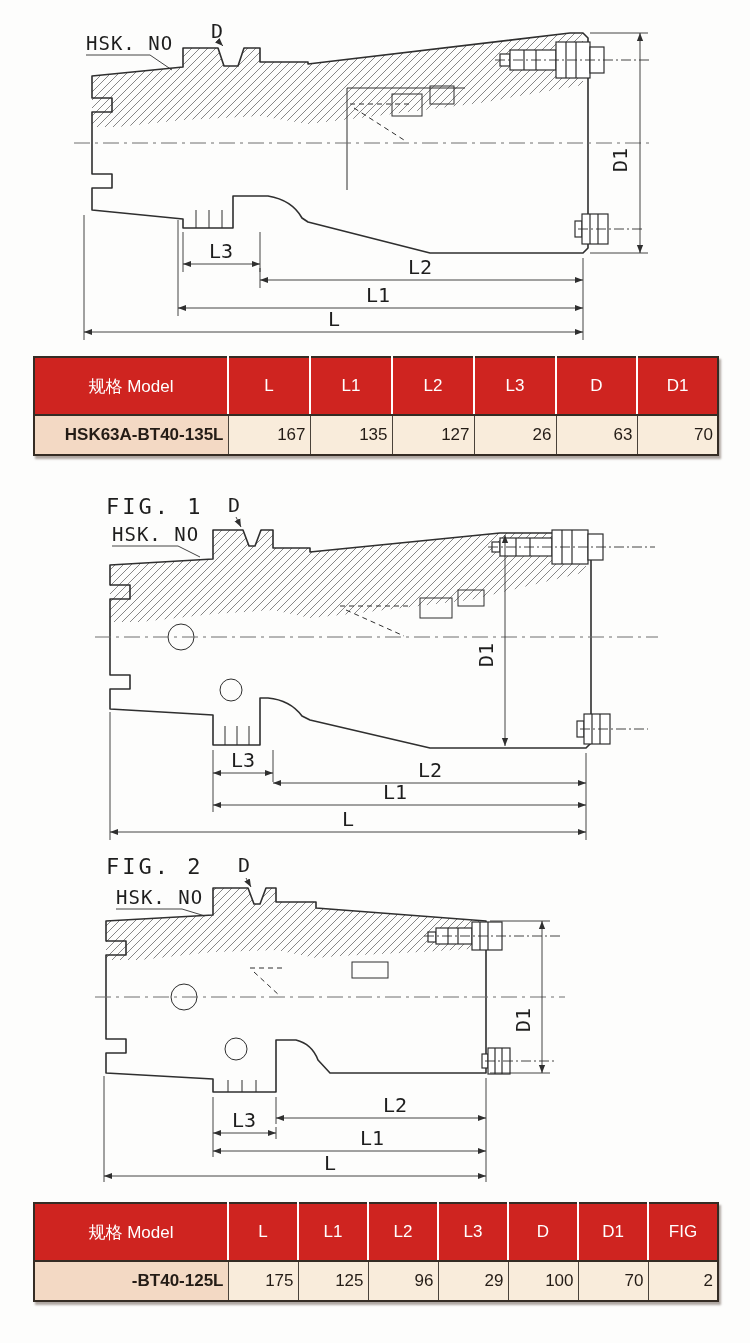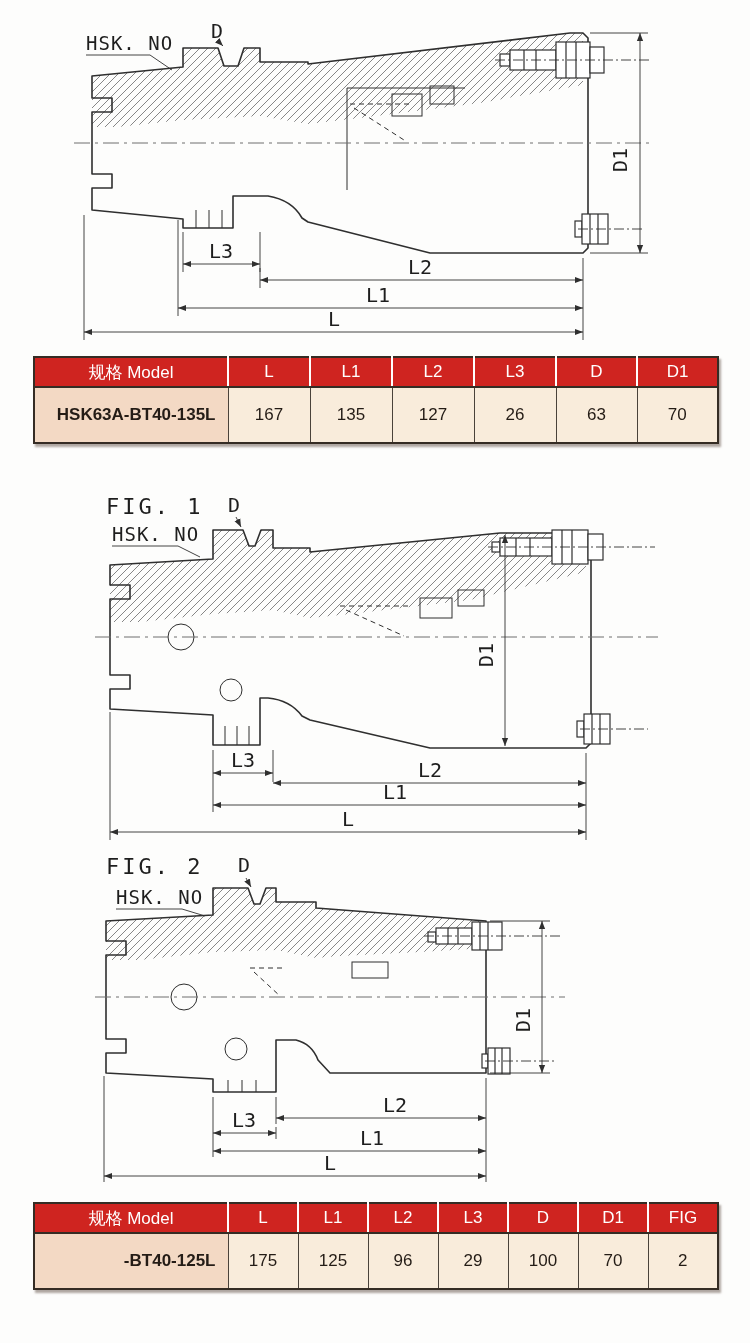--- a/index.html
+++ b/index.html
@@ -8,25 +8,25 @@
   svg{position:absolute;left:0;}
   svg text{font-family:"DejaVu Sans Mono", monospace;fill:#1e1e1e;}
   .dimtext{font-size:20px;}
   .figtext{font-size:22px;letter-spacing:3px;}
   .hsktext{font-size:19px;letter-spacing:1px;}
   .d1text{font-size:20px;}
 
   table.spec{position:absolute;left:33px;width:684px;border-collapse:collapse;table-layout:fixed;
              border:2px solid #352c24;box-shadow:2px 3px 2px rgba(110,95,85,.55);}
   table.spec th{background:#cf2420;color:#ffffff;font-weight:normal;font-size:17px;
-                border-right:2px solid #ffffff;border-bottom:2px solid #352c24;height:28px;padding:0;}
+                border-right:2px solid #ffffff;border-bottom:2px solid #352c24;height:28px;padding:14px;}
   table.spec th:last-child{border-right:none;}
-  table.spec td{border:1px solid #4a423a;font-size:17px;height:30px;padding:12px;color:#241c16;}
+  table.spec td{border:1px solid #4a423a;font-size:17px;height:30px;padding:4px;color:#241c16;}
   td.model{background:#f3d9c4;font-weight:bold;text-align:right;padding-right:14px;}
-  td.val{background:#f9ecdb;text-align:center;margin-top:13px;}
+  td.val{background:#f9ecdb;text-align:right;margin-top:13px;}
 </style>
 </head>
 <body>
 
 <div class="page">
 
 <svg style="top:0;" width="750" height="352" viewBox="0 0 750 352">
   <defs>
     <pattern id="h1" width="8" height="8" patternUnits="userSpaceOnUse">
       <path d="M0,8 L8,0" stroke="#555" stroke-width="0.7"></path>

